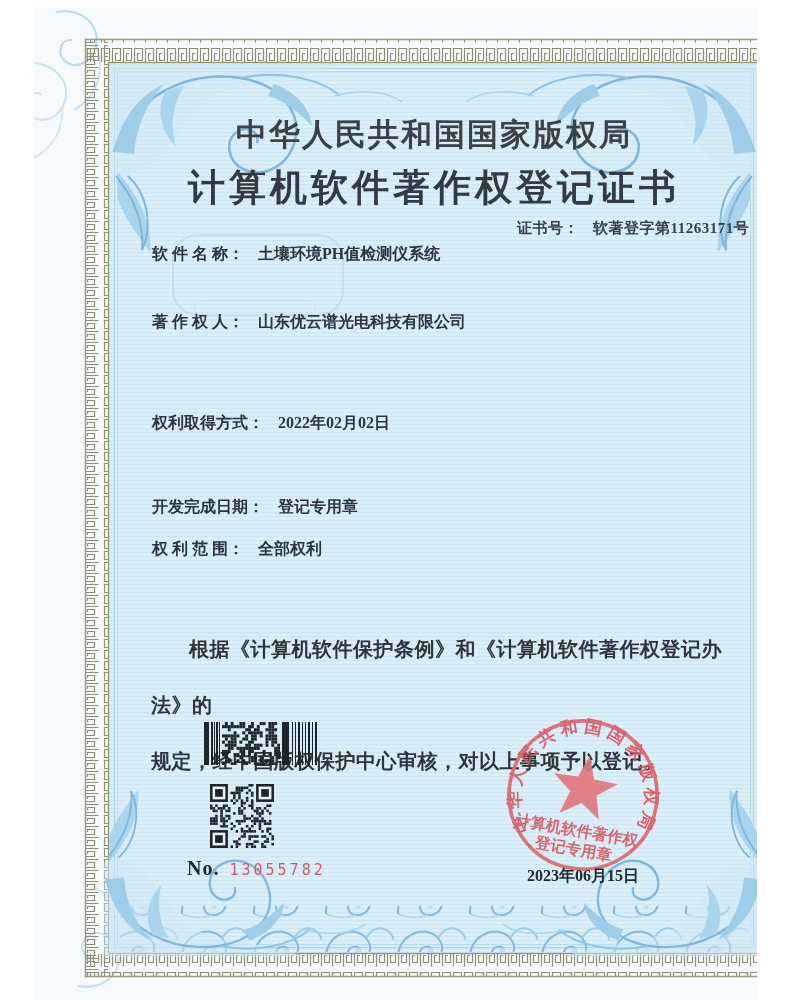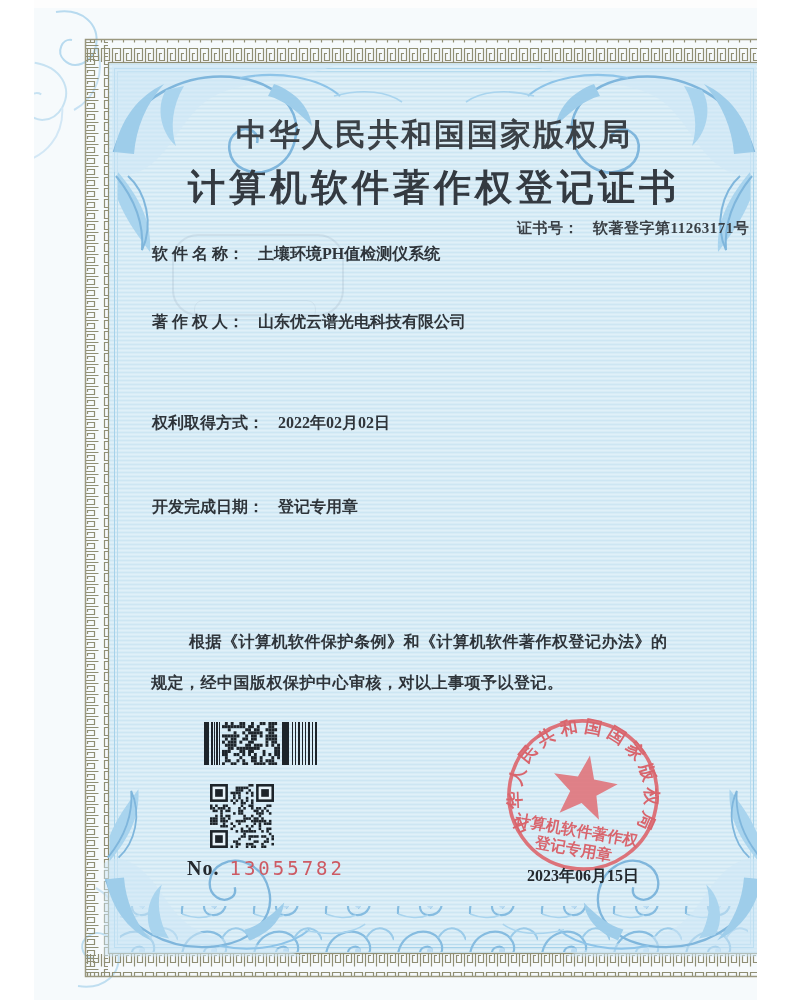--- a/index.html
+++ b/index.html
@@ -8,27 +8,27 @@
   .abs{position:absolute;}
   .issuer{top:114px;left:0;width:800px;text-align:center;font-size:31px;font-weight:700;
           letter-spacing:2px;color:#3b4147;}
   .cert-title{top:163px;left:0;width:800px;text-align:center;font-size:37px;font-weight:700;
           letter-spacing:4px;color:#343a41;}
   .certno{top:219px;left:483px;font-size:15px;font-weight:700;color:#3a4046;letter-spacing:.5px;}
   .certno .v{margin-left:14px;}
   .row{font-size:16px;font-weight:700;color:#2e343a;left:118px;white-space:nowrap;}
   .row .val{margin-left:14px;}
   .row .val2{display:block;margin-left:151px;margin-top:5px;font-family:"Liberation Serif","DejaVu Serif",serif;}
-  .statement{top:621px;left:117px;width:582px;font-size:16px;font-weight:600;line-height:41px;
+  .statement{top:621px;left:117px;width:582px;font-size:20px;font-weight:600;line-height:56px;
              letter-spacing:.5px;color:#2e343a;}
   .statement .l1{display:block;text-indent:38px;}
   .noline{top:857px;left:153px;font-size:20px;white-space:nowrap;}
   .noline .no{color:#23282d;font-weight:700;letter-spacing:1px;}
   .noline .digits{color:#cd5a63;font-family:"DejaVu Sans Mono","Liberation Mono",monospace;
-                  font-size:19px;letter-spacing:3px;margin-left:10px;}
+                  font-size:15px;letter-spacing:3px;margin-left:10px;}
   .dateline{top:866px;left:459px;width:180px;text-align:center;font-size:16px;font-weight:700;color:#23282d;}
   .wm{top:234px;left:138px;width:168px;height:78px;border:2px solid rgba(150,170,185,.22);
       border-radius:26px;}
   .wm2{top:300px;left:160px;width:120px;height:18px;border:1.5px solid rgba(150,170,185,.16);border-radius:9px;}
 </style>
 </head>
 <body>
 
 <div class="stage">
 
@@ -109,20 +109,23 @@
     <span>软 件 名 称：</span><span class="val">土壤环境PH值检测仪系统</span>
   </div>
   <div class="abs row" style="top:312px;">
     <span>著 作 权 人：</span><span class="val">山东优云谱光电科技有限公司</span>
   </div>
   <div class="abs row" style="top:413px;">
     <span>权利取得方式：</span><span class="val">2022年02月02日</span>
   </div>
   <div class="abs row" style="top:497px;">
     <span>开发完成日期：</span><span class="val">登记专用章</span>
+  </div>
+  <div class="abs row" style="top:539px;">
+    <span>权 利 范 围：</span><span class="val">全部权利</span>
   </div>
 
   <div class="abs statement">
     <span class="l1">根据《计算机软件保护条例》和《计算机软件著作权登记办法》的</span>
     <span class="l2">规定，经中国版权保护中心审核，对以上事项予以登记。</span>
   </div>
 
   <svg class="abs" id="barcode" style="top:722px;left:170px;" width="113" height="43" viewBox="0 0 113 43">
       <rect x="0" y="0" width="5" height="43" fill="#1d242a"></rect>
       <rect x="7" y="0" width="2" height="43" fill="#1d242a"></rect>

